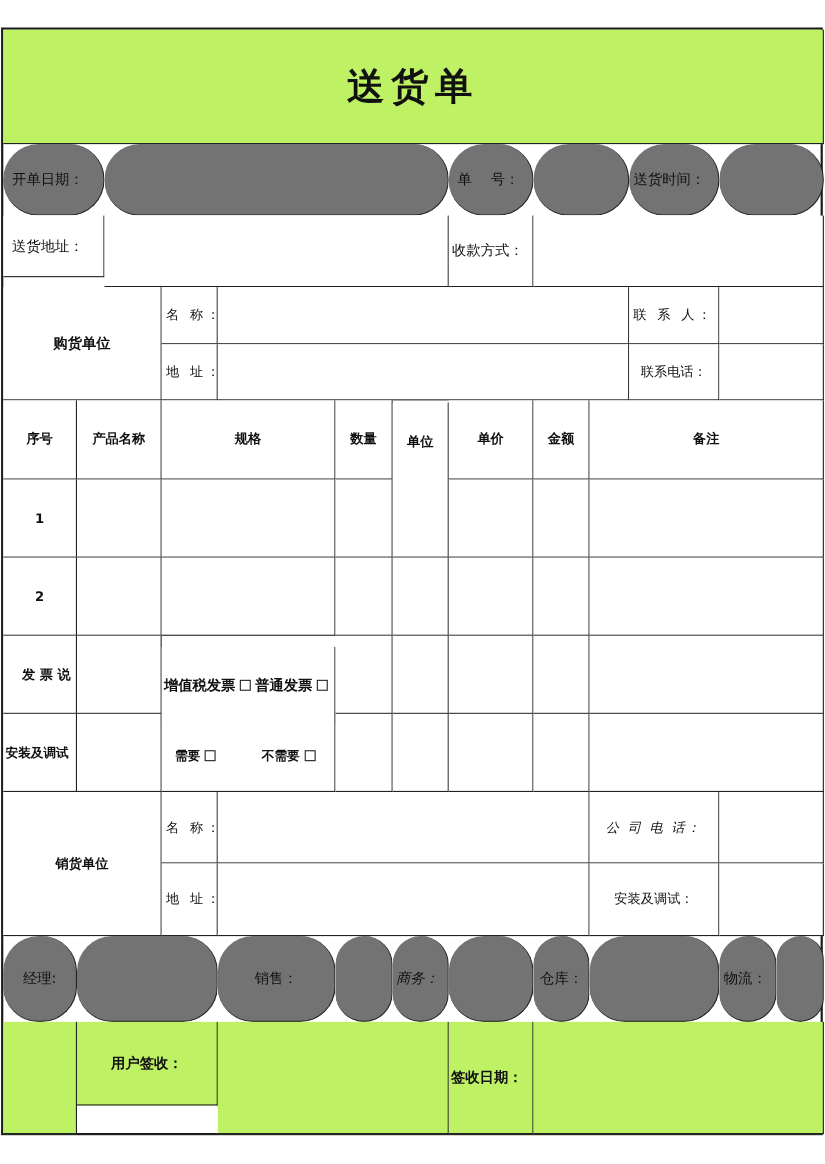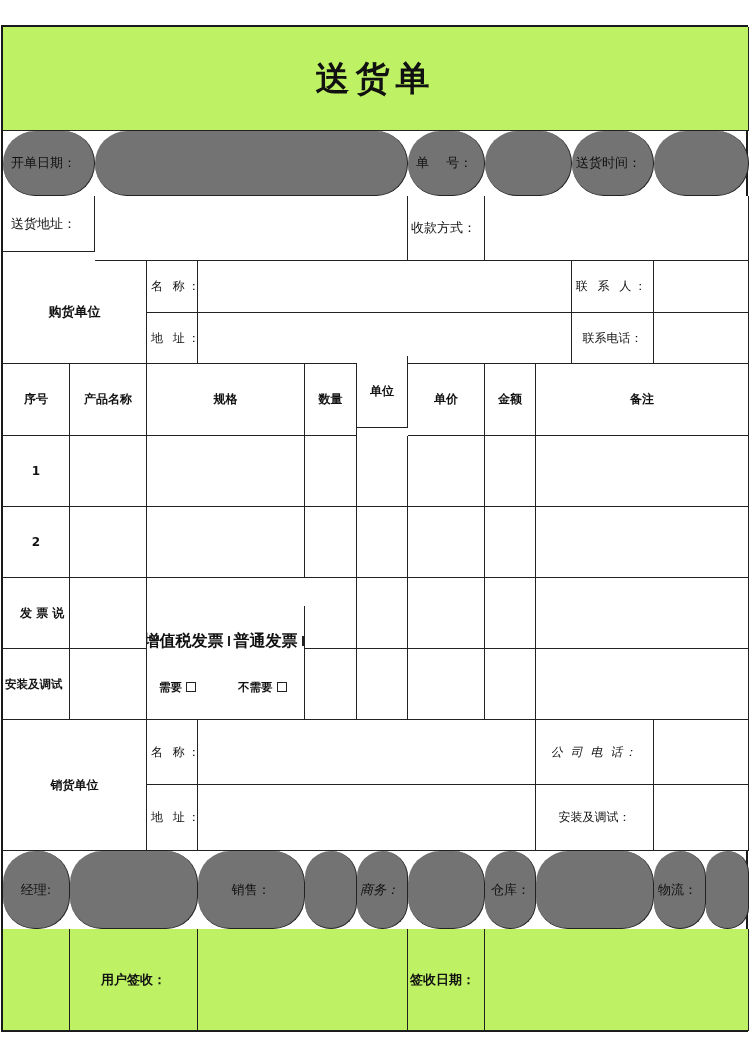--- a/index.html
+++ b/index.html
@@ -47,21 +47,21 @@
 
 <div class="c left white sm" style="left:147px;top:313px;width:51px;height:51px;padding-left:4px;letter-spacing:3px;">地 址：</div>
 <div class="c white" style="left:198px;top:313px;width:374px;height:51px;"></div>
 <div class="c center white sm" style="left:572px;top:313px;width:82px;height:51px;">联系电话：</div>
 <div class="c white" style="left:654px;top:313px;width:95px;height:51px;"></div>
 
 <div class="c center white bold sm" style="left:3px;top:364px;width:67px;height:72px;">序号</div>
 <div class="c center white bold sm" style="left:70px;top:364px;width:77px;height:72px;">产品名称</div>
 <div class="c center white bold sm" style="left:147px;top:364px;width:158px;height:72px;">规格</div>
 <div class="c center white bold sm" style="left:305px;top:364px;width:52px;height:72px;">数量</div>
-<div class="c center white bold sm" style="left:357px;top:356px;width:51px;height:72px;">单位</div>
+<div class="c center white bold sm" style="left:357px;top:366px;width:51px;height:72px;">单位</div>
 <div class="c center white bold sm" style="left:408px;top:364px;width:77px;height:72px;">单价</div>
 <div class="c center white bold sm" style="left:485px;top:364px;width:51px;height:72px;">金额</div>
 <div class="c center white bold sm" style="left:536px;top:364px;width:213px;height:72px;">备注</div>
 
 <div class="c center white bold sm" style="left:3px;top:436px;width:67px;height:71px;">1</div>
 <div class="c white" style="left:70px;top:436px;width:77px;height:71px;"></div>
 <div class="c white" style="left:147px;top:436px;width:158px;height:71px;"></div>
 <div class="c white" style="left:305px;top:436px;width:52px;height:71px;"></div>
 <div class="c white" style="left:357px;top:436px;width:51px;height:71px;"></div>
 <div class="c white" style="left:408px;top:436px;width:77px;height:71px;"></div>
@@ -72,21 +72,21 @@
 <div class="c white" style="left:70px;top:507px;width:77px;height:71px;"></div>
 <div class="c white" style="left:147px;top:507px;width:158px;height:71px;"></div>
 <div class="c white" style="left:305px;top:507px;width:52px;height:71px;"></div>
 <div class="c white" style="left:357px;top:507px;width:51px;height:71px;"></div>
 <div class="c white" style="left:408px;top:507px;width:77px;height:71px;"></div>
 <div class="c white" style="left:485px;top:507px;width:51px;height:71px;"></div>
 <div class="c white" style="left:536px;top:507px;width:213px;height:71px;"></div>
 
 <div class="c left white bold sm" style="left:3px;top:578px;width:67px;height:71px;padding-left:17px;">发 票 说 明</div>
 <div class="c white" style="left:70px;top:578px;width:77px;height:71px;"></div>
-<div class="c center white sm bold" style="left:147px;top:606px;width:158px;height:71px;font-size:16px;">
+<div class="c center white sm bold" style="left:147px;top:588px;width:158px;height:71px;font-size:13px;">
   <span>增值税发票</span>
   <span class="cb"></span>
   <span>普通发票</span>
   <span class="cb"></span>
 </div>
 <div class="c white" style="left:305px;top:578px;width:52px;height:71px;"></div>
 <div class="c white" style="left:357px;top:578px;width:51px;height:71px;"></div>
 <div class="c white" style="left:408px;top:578px;width:77px;height:71px;"></div>
 <div class="c white" style="left:485px;top:578px;width:51px;height:71px;"></div>
 <div class="c white" style="left:536px;top:578px;width:213px;height:71px;"></div>
@@ -122,16 +122,16 @@
 <div class="c center peach" style="left:198px;top:851px;width:107px;height:78px;">销售：</div>
 <div class="c peach" style="left:305px;top:851px;width:52px;height:78px;"></div>
 <div class="c left peach" style="left:357px;top:851px;width:51px;height:78px;padding-left:3px;font-style:italic;">商务：</div>
 <div class="c peach" style="left:408px;top:851px;width:77px;height:78px;"></div>
 <div class="c left peach" style="left:485px;top:851px;width:51px;height:78px;padding-left:6px;">仓库：</div>
 <div class="c peach" style="left:536px;top:851px;width:118px;height:78px;"></div>
 <div class="c left peach" style="left:654px;top:851px;width:52px;height:78px;padding-left:4px;">物流：</div>
 <div class="c peach" style="left:706px;top:851px;width:43px;height:78px;"></div>
 
 <div class="c orange" style="left:3px;top:929px;width:67px;height:102px;"></div>
-<div class="c center orange bold" style="left:70px;top:929px;width:128px;height:102px;">用户签收：</div>
+<div class="c center orange bold" style="left:70px;top:929px;width:128px;height:76px;">用户签收：</div>
 <div class="c orange" style="left:198px;top:929px;width:210px;height:102px;"></div>
 <div class="c left orange bold" style="left:408px;top:929px;width:77px;height:102px;padding-left:2px;">签收日期：</div>
 <div class="c orange" style="left:485px;top:929px;width:264px;height:102px;"></div>
 
 </body></html>

